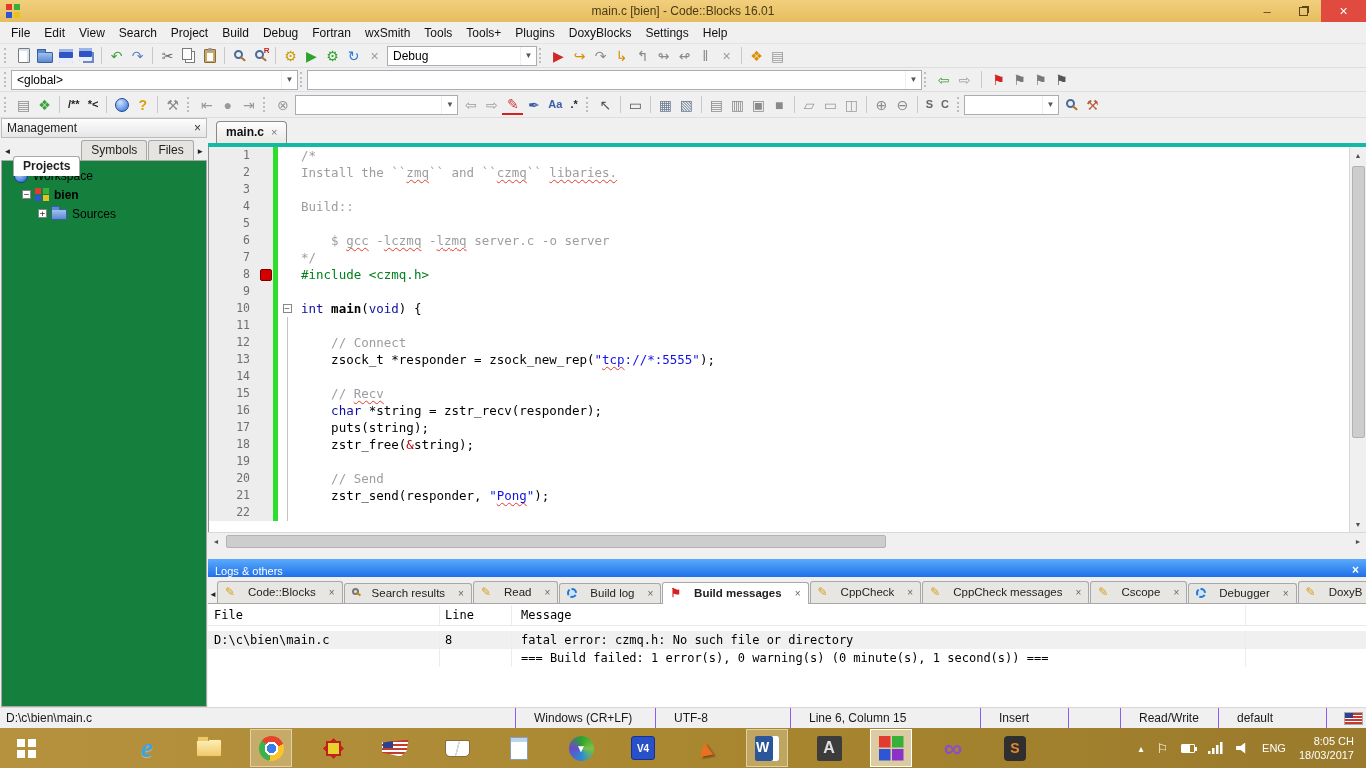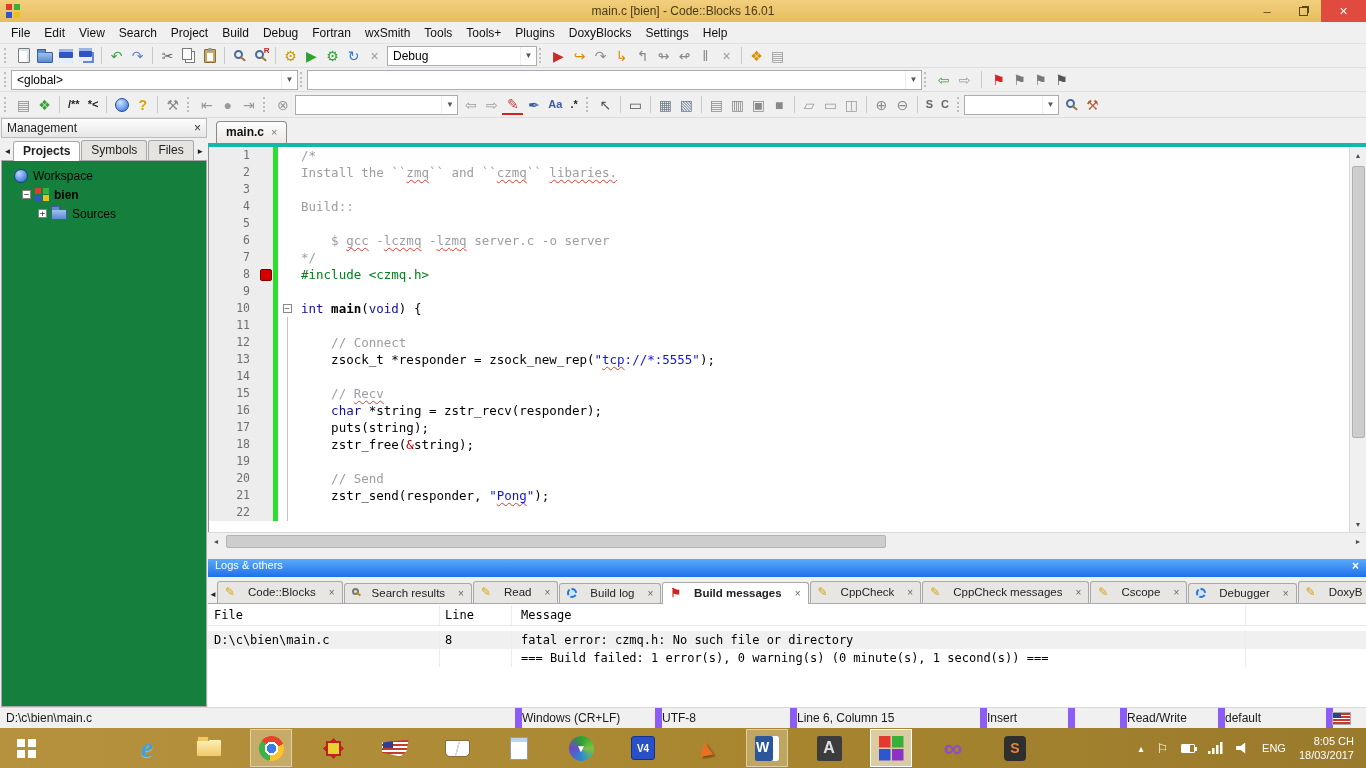--- a/index.html
+++ b/index.html
@@ -46,21 +46,21 @@
 .ic-globe{width:14px;height:14px;border-radius:50%;background:radial-gradient(circle at 35% 30%,#cfe4ff,#2a6ad4);border:1px solid #1c4a9a}
 
 
 .main{flex:none;height:589px;display:flex;background:#f0f0f0}
 .left-panel{width:208px;flex:none;display:flex;flex-direction:column;background:#f0f0f0;padding:0 1px}
 .panel-header{height:20px;display:flex;align-items:center;padding:0 5px;background:linear-gradient(#fdfdfd,#e6e6e6);border:1px solid #bcbcbc;font-size:12px;color:#222;flex:none}
 .panel-close{margin-left:auto;font-size:12px;color:#333}
 .mgmt-tabs{height:23px;display:flex;align-items:flex-end;background:#f0f0f0;padding:2px 1px 0;flex:none;border-bottom:1px solid #a8a8a8}
 .mgmt-arrow{width:11px;height:17px;display:flex;align-items:center;justify-content:center;font-size:8px;color:#222}
 .mgmt-tab{padding:2px 9px 3px;font-size:12px;border:1px solid #a8a8a8;border-bottom:none;border-radius:3px 3px 0 0;background:#e6e4e0;margin-right:1px;color:#222;white-space:nowrap}
-.mgmt-tab.active{background:#fff;font-weight:bold;position:relative;top:1px}
+.mgmt-tab.active{background:#fff;font-weight:bold;position:relative;top:16px}
 .tree{flex:1;background:#15803d;border:1px solid #a8a8a8;border-top:none;padding:5px 6px;font-size:12px;overflow:hidden}
 .tree-row{display:flex;align-items:center;height:19px;white-space:nowrap}
 .tree-row .lbl{color:#000}
 .tree-row .lbl.b{font-weight:bold}
 .expander{width:9px;height:9px;border:1px solid #848484;background:#fff;font-size:9px;line-height:7px;text-align:center;color:#333;margin-right:4px;flex:none;font-family:"DejaVu Sans Mono",monospace}
 .tree-ico{margin-right:5px;flex:none}
 .tree-ico.ws{width:14px;height:14px;border-radius:50%;background:radial-gradient(circle at 35% 30%,#bcd8ff,#1c5ac8);border:1px solid #16408e}
 .tree-ico.prj{width:14px;height:14px}
 .tree-ico.fld{width:16px;height:11px;background:linear-gradient(#9ec1ee,#5c8ad0);border:1px solid #38609e;border-radius:1px;position:relative;margin-top:2px}
 .tree-ico.fld::before{content:"";position:absolute;top:-4px;left:-1px;width:7px;height:3px;background:#5c8ad0;border:1px solid #38609e;border-bottom:none}
@@ -90,21 +90,21 @@
 .scroll-btn{height:16px;width:100%;display:flex;align-items:center;justify-content:center;font-size:7px;color:#505050}
 .vthumb{width:13px;height:272px;margin-top:3px;background:#cdcdcd;border:1px solid #b2b2b2;border-radius:2px}
 .vspacer{flex:1}
 .hscroll{height:17px;flex:none;background:#f0f0f0;border-top:1px solid #d8d8d8;display:flex;align-items:center}
 .hthumb{height:13px;width:660px;background:#cdcdcd;border:1px solid #b2b2b2;border-radius:2px;margin-left:2px}
 .hspacer{flex:1}
 .hsash{height:10px;flex:none;background:#f0f0f0}
 
 
 .logs{height:148px;flex:none;display:flex;flex-direction:column}
-.logs-header{height:18px;flex:none;background:linear-gradient(#5aabfc,#1f70e8);color:#fff;display:flex;align-items:flex-start;padding:0 7px;font-size:11px}
+.logs-header{height:18px;flex:none;background:linear-gradient(#5aabfc,#1f70e8);color:#fff;display:flex;align-items:flex-end;padding:0 7px;font-size:11px}
 .logs-close{margin-left:auto;font-weight:bold;font-size:12px}
 .logs-tabs{height:27px;flex:none;display:flex;align-items:flex-end;background:#f0f0f0;border-bottom:1px solid #a8a8a8;padding:2px 0 0 1px}
 .ltab{display:flex;align-items:center;gap:13px;padding:3px 7px 4px;border:1px solid #a8a8a8;border-bottom:none;border-radius:3px 3px 0 0;background:#e8e6e2;font-size:11.5px;margin-right:1px;color:#222;white-space:nowrap}
 .ltab.active{background:#fff;font-weight:bold;position:relative;top:1px}
 .ltab-close{color:#666;font-size:10px;font-weight:normal}
 .ltab-ico{display:inline-block;flex:none}
 .ico-pencil::before{content:"✎";color:#d4a017;font-size:12px}
 .ico-flag::before{content:"⚑";color:#d42222;font-size:12px}
 .ico-gear{width:10px;height:10px;border:2px dashed #2277cc;border-radius:50%;background:#cfe4ff}
 .ico-mag{width:7px;height:7px;border:2px solid #777;border-radius:50%;position:relative;margin-top:-3px}
@@ -114,21 +114,21 @@
 .brow.hdr{height:21px;line-height:21px;border-bottom:1px solid #e8e8e8}
 .brow.hl{background:#f0f0f0}
 .bcell-file{width:232px;flex:none;padding-left:6px;border-right:1px solid #ececec;overflow:hidden}
 .bcell-line{width:72px;flex:none;padding-left:5px;border-right:1px solid #ececec}
 .bcell-msg{flex:1;padding-left:9px;border-right:1px solid #ececec;overflow:hidden}
 .bcell-end{width:120px;flex:none}
 .bgap{height:5px}
 
 
 .statusbar{height:21px;flex:none;display:flex;align-items:center;background:#f0f0f0;border-top:1px solid #d8d8d8;font-size:12px;color:#1a1a1a}
-.sseg{height:100%;display:flex;align-items:center;padding-left:0;border-left:7px solid #8b5cf6;flex:none}
+.sseg{height:100%;display:flex;align-items:center;padding-left:18px;border-left:1px solid #8b5cf6;flex:none}
 .sseg.first{flex:1;border-left:none;padding-left:6px}
 .us-flag{width:17px;height:11px;background:repeating-linear-gradient(#c43a2e 0 1.5px,#fff 1.5px 3px);position:relative;outline:1px solid #aaa}
 .us-flag::before{content:"";position:absolute;width:8px;height:5px;background:#31408e;top:0;left:0}
 
 
 .taskbar{height:40px;flex:none;background:linear-gradient(90deg,#b6923f,#a8862f 55%,#9a7a2c);display:flex;align-items:stretch;color:#fff}
 .start{width:52px;flex:none;display:flex;align-items:center;justify-content:center}
 .start-grid{width:19px;height:19px;background-image:linear-gradient(#fff,#fff),linear-gradient(#fff,#fff),linear-gradient(#fff,#fff),linear-gradient(#fff,#fff);background-size:8px 8px;background-position:0 0,11px 0,0 11px,11px 11px;background-repeat:no-repeat}
 .tb-apps{display:flex;align-items:center;gap:20px;padding-left:12px}
 .tb-app{width:42px;height:38px;display:flex;align-items:center;justify-content:center;position:relative;flex:none}

